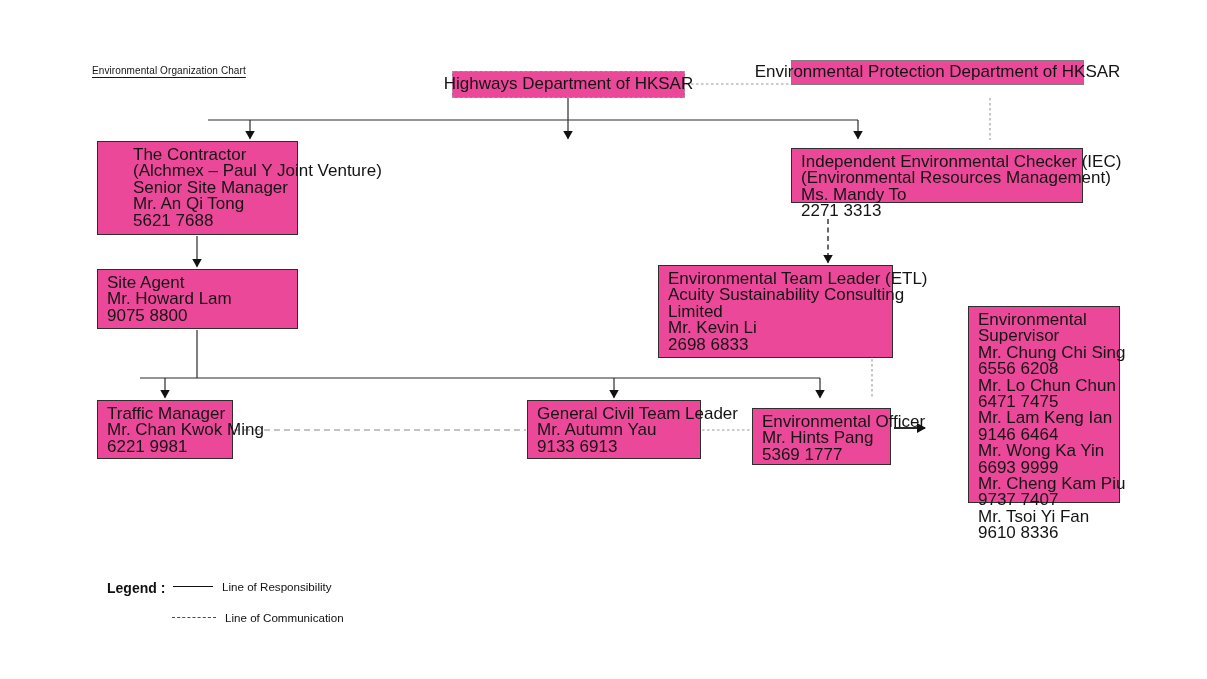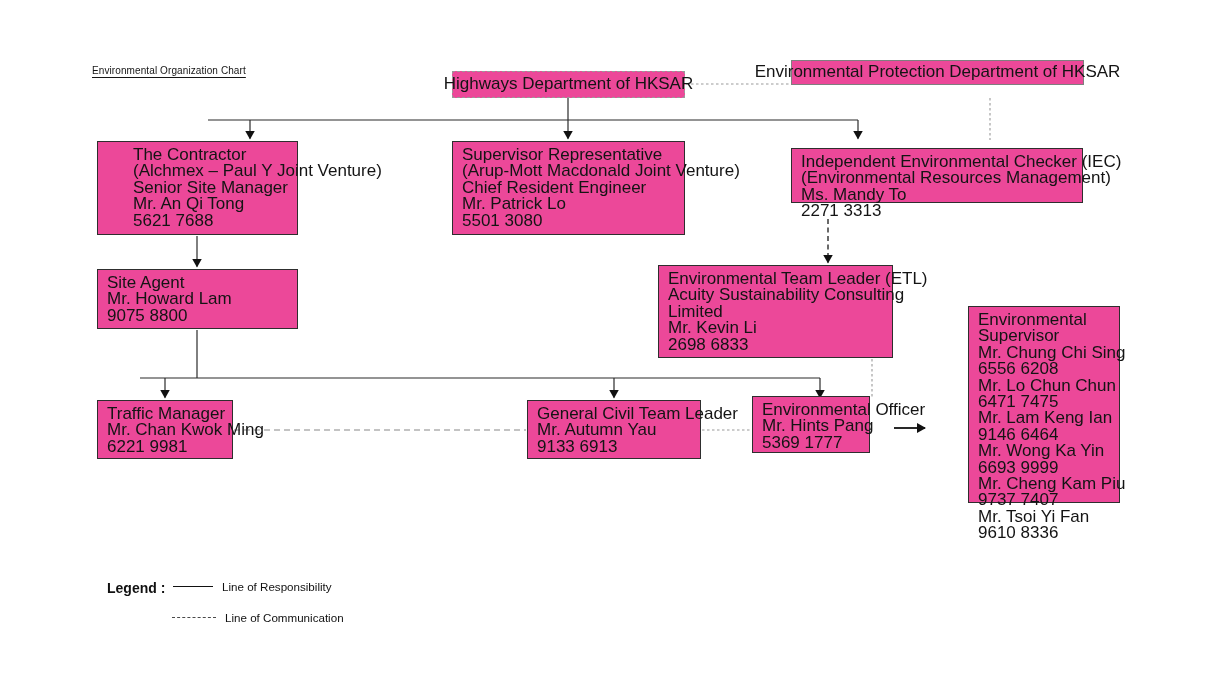--- a/index.html
+++ b/index.html
@@ -25,21 +25,21 @@
   .b-highways{left:452px;top:71px;width:233px;height:27px;border:1px dashed #9a9a9a;}
   .b-epd{left:791px;top:60px;width:293px;height:25px;border:1px solid #7f7f7f;}
   .b-contractor{left:97px;top:141px;width:201px;height:94px;padding-left:35px;}
   .b-supervisor{left:452px;top:141px;width:233px;height:94px;}
   .b-iec{left:791px;top:141px;width:292px;height:55px;margin-top:7px;}
   .b-site-agent{left:97px;top:269px;width:201px;height:60px;}
   .b-etl{left:658px;top:265px;width:235px;height:93px;}
   .b-env-supervisor{left:968px;top:264px;width:152px;height:197px;border-width:1px;margin-top:42px;}
   .b-traffic{left:97px;top:400px;width:136px;height:59px;}
   .b-general{left:527px;top:400px;width:174px;height:59px;}
-  .b-eo{left:752px;top:396px;width:118px;height:57px;}
+  .b-eo{left:752px;top:408px;width:139px;height:57px;}
   svg.wires{position:absolute;left:0;top:0;pointer-events:none;}
   .legend-title{position:absolute;left:107px;top:580px;font-size:14px;font-weight:bold;}
   .legend-row{position:absolute;display:flex;align-items:center;font-size:11.6px;}
   .legend-row .swatch{display:inline-block;margin-right:9px;}
   .sw-solid{width:40px;border-top:1.4px solid #111;}
   .sw-dashed{width:44px;border-top:1.5px dashed #4a4a4a;}
   .lr1{left:173px;top:580px;}
   .lr2{left:172px;top:611px;}
 </style>
 </head>
@@ -86,27 +86,20 @@
     </div>
 
   <div class="box b-contractor">
       <div>The Contractor</div>
       <div>(Alchmex – Paul Y Joint Venture)</div>
       <div>Senior Site Manager</div>
       <div>Mr. An Qi Tong</div>
       <div>5621 7688</div>
     </div>
 
-  <div class="box b-supervisor">
-      <div>Supervisor Representative</div>
-      <div>(Arup-Mott Macdonald Joint Venture)</div>
-      <div>Chief Resident Engineer</div>
-      <div>Mr. Patrick Lo</div>
-      <div>5501 3080</div>
-    </div>
 
   <div class="box b-iec">
       <div>Independent Environmental Checker (IEC)</div>
       <div>(Environmental Resources Management)</div>
       <div>Ms. Mandy To</div>
       <div>2271 3313</div>
     </div>
 
   <div class="box b-site-agent">
       <div>Site Agent</div>

